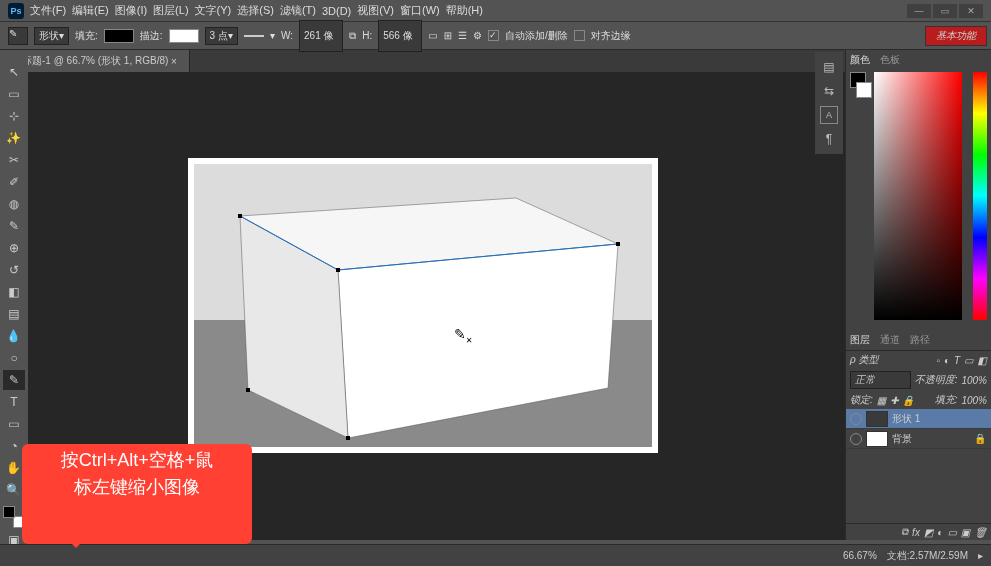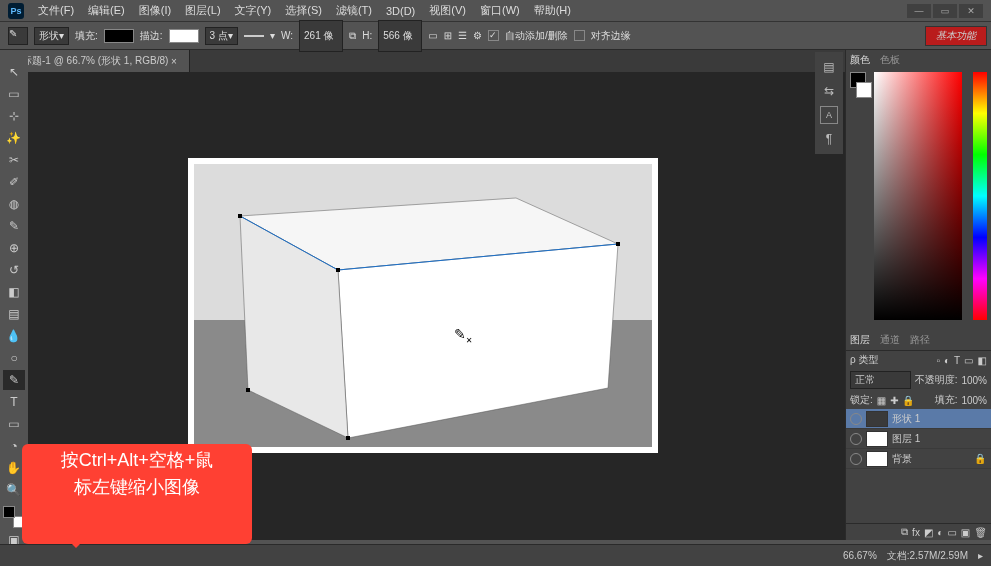--- a/index.html
+++ b/index.html
@@ -1,18 +1,18 @@
 <!DOCTYPE html>
 <html><head>
 <meta charset="utf-8">
 <style>
 * { margin: 0; padding: 0; box-sizing: border-box; font-family: "Microsoft YaHei", sans-serif; }
 body { background: #535353; width: 991px; height: 566px; overflow: hidden; position: relative; }
 
-.menubar { height: 22px; background: #535353; display: flex; align-items: center; padding: 0 8px; font-size: 11px; color: #ddd; gap: 14px; border-bottom: 1px solid #333; }
+.menubar { height: 22px; background: #535353; display: flex; align-items: center; padding: 0 8px; font-size: 11px; color: #ddd; gap: 6px; border-bottom: 1px solid #333; }
 .menubar .logo { width: 16px; height: 16px; background: #001d33; border-radius: 3px; display: flex; align-items: center; justify-content: center; font-size: 9px; color: #5db8fb; font-weight: bold; }
 .menubar .menu-item { cursor: pointer; }
 .menubar .pad { flex: 1; }
 .win-controls { display: flex; gap: 2px; }
 .win-btn { width: 24px; height: 14px; background: #404040; display: flex; align-items: center; justify-content: center; font-size: 9px; color: #aaa; cursor: pointer; }
 
 .optionsbar { height: 28px; background: #535353; display: flex; align-items: center; padding: 0 8px; font-size: 10px; color: #ddd; gap: 6px; border-bottom: 1px solid #2a2a2a; }
 .opt-icon { width: 20px; height: 18px; background: #3a3a3a; border: 1px solid #222; }
 .opt-dropdown { height: 18px; background: #3a3a3a; border: 1px solid #222; padding: 0 4px; display: flex; align-items: center; font-size: 10px; }
 .opt-swatch { width: 30px; height: 14px; background: #000; border: 1px solid #888; }
@@ -45,21 +45,21 @@
 .color-preview { position: absolute; left: 4px; top: 2px; }
 .color-preview .sw { width: 16px; height: 16px; border: 1px solid #888; }
 .color-picker-box { position: absolute; left: 28px; top: 2px; width: 88px; height: 248px; background: linear-gradient(to bottom, rgba(0,0,0,0) 0%, #000 100%), linear-gradient(to right, #fff 0%, #ff0000 100%); }
 .hue-strip { position: absolute; right: 4px; top: 2px; width: 14px; height: 248px; background: linear-gradient(#f00, #ff0, #0f0, #0ff, #00f, #f0f, #f00); }
 
 .layer-panel { flex: 1; background: #424242; border-top: 1px solid #2a2a2a; display: flex; flex-direction: column; font-size: 10px; color: #ccc; }
 .layer-row { display: flex; align-items: center; height: 20px; padding: 0 4px; gap: 4px; border-bottom: 1px solid #3a3a3a; }
 .layer-row.selected { background: #5a7aa8; }
 .eye { width: 12px; height: 12px; border: 1px solid #888; border-radius: 50%; }
 .thumb { width: 22px; height: 16px; background: #fff; border: 1px solid #333; }
-.layer-ops { display: flex; align-items: center; gap: 4px; padding: 2px 4px; }
+.layer-ops { display: flex; align-items: center; gap: 4px; padding: 2px 4px; font-style: italic; }
 
 .statusbar { position: absolute; bottom: 0; left: 0; right: 0; height: 22px; background: #424242; border-top: 1px solid #2a2a2a; display: flex; align-items: center; padding: 0 8px; font-size: 10px; color: #ccc; gap: 10px; justify-content: flex-end; }
 
 .hint-bubble { position: absolute; left: 22px; bottom: 22px; width: 230px; height: 100px; background: #ff4033; color: #fff; border-radius: 6px; padding: 3px 10px; font-size: 18px; text-align: center; line-height: 1.5; }
 .hint-bubble::after { content: ""; position: absolute; bottom: -14px; left: 44px; border: 10px solid transparent; border-top-color: #ff4033; }
 
 .cursor { position: absolute; left: 454px; top: 326px; font-size: 14px; color: #000; pointer-events: none; }
 </style>
 </head>
 <body>
@@ -213,25 +213,20 @@
       <span>100%</span>
     </div>
     <div class="layer-row selected">
       <span class="eye"></span>
       <div class="thumb" style="background:#3a3a3a"></div>
       <span>形状 1</span>
     </div>
     <div class="layer-row">
       <span class="eye"></span>
       <div class="thumb"></div>
-      <span>图层 1</span>
-    </div>
-    <div class="layer-row">
-      <span class="eye"></span>
-      <div class="thumb"></div>
       <span>背景</span>
       <span style="flex:1"></span>
         <span>🔒</span>
     </div>
     <div style="flex:1"></div>
     <div class="layer-ops" style="border-top:1px solid #2a2a2a;justify-content:flex-end">
       <span>⧉</span>
       <span>fx</span>
       <span>◩</span>
       <span>◐</span>

